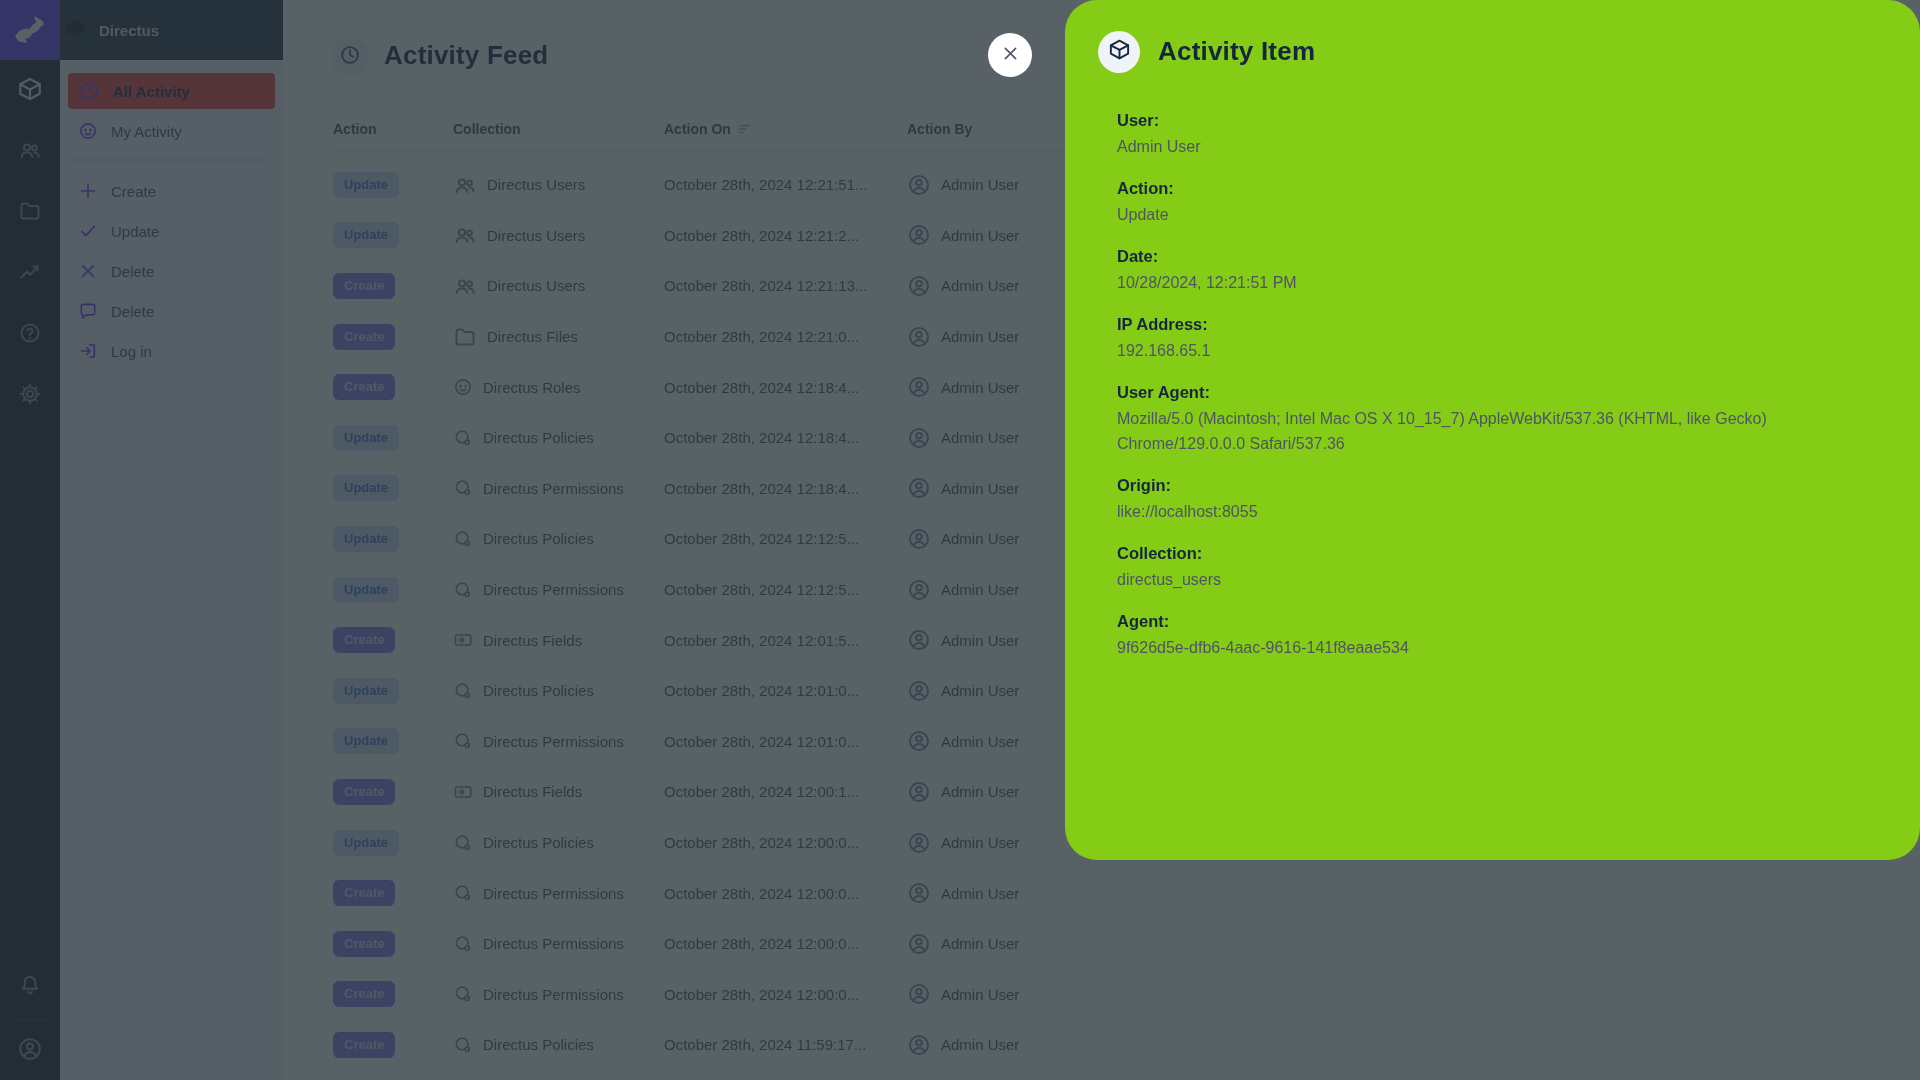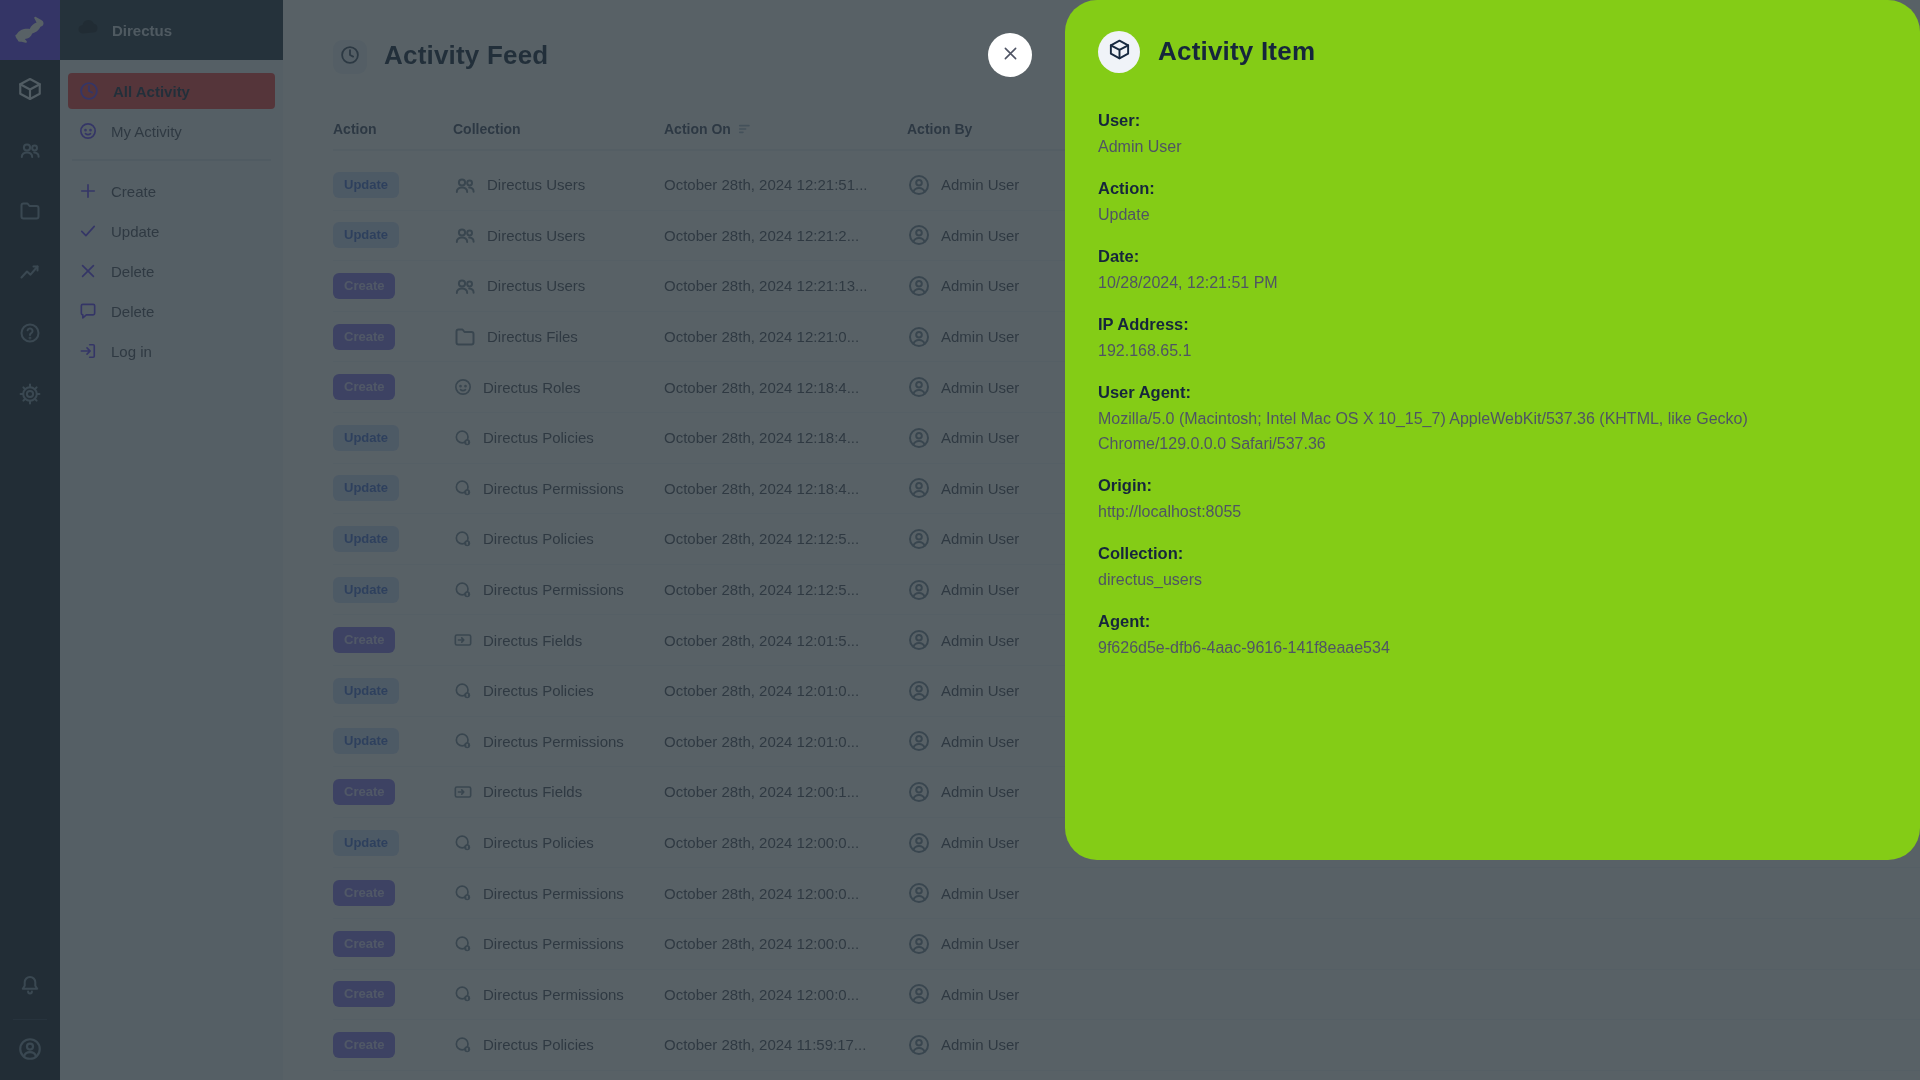--- a/index.html
+++ b/index.html
@@ -9,21 +9,21 @@
   
   #module-bar { position:absolute; left:0; top:0; width:60px; height:1080px; background:#18222f; display:flex; flex-direction:column; align-items:center; z-index:1; }
   .logo-tile { width:60px; height:60px; background:#6644ff; display:flex; align-items:center; justify-content:center; }
   .module-icon { width:60px; height:61px; display:flex; align-items:center; justify-content:center; color:#7f92a8; cursor:pointer; }
   .module-icon.active { color:#dfe7f0; }
   .module-bottom { margin-top:auto; width:60px; display:flex; flex-direction:column; align-items:center; }
   .mb-divider { width:34px; border-top:1px solid #2c3a4d; margin:2px 0; }
 
   
   #nav { position:absolute; left:60px; top:0; width:223px; height:1080px; background:#f0f4f9; z-index:1; }
-  .project-bar { height:60px; background:#253545; display:flex; align-items:center; gap:12px; padding:0 16px; cursor:pointer; }
+  .project-bar { height:60px; background:#253545; display:flex; align-items:center; gap:12px; padding:0 3px; cursor:pointer; }
   .project-name { color:#d6dee8; font-size:15px; font-weight:600; }
   .nav-list { padding:13px 8px 0 8px; }
   .nav-item { height:36px; margin-bottom:4px; padding:0 10px; border-radius:4px; display:flex; align-items:center; gap:13px; color:#4f5464; font-size:15px; cursor:pointer; }
   .nav-item.active { background:#ef4444; color:#172940; font-weight:600; }
   .nav-item .nicon { color:#6644ff; display:flex; }
   .nav-divider { border-top:2px solid #dde4ee; margin:10px 12px 12px 12px; }
 
   
   #main { position:absolute; left:283px; top:0; right:0; height:1080px; background:#fff; padding-left:50px; z-index:1; }
   .page-header { position:absolute; left:50px; top:40px; display:flex; align-items:flex-start; gap:17px; }
@@ -44,21 +44,21 @@
   
   #overlay { position:absolute; inset:0; background:rgba(38,50,56,.77); z-index:50; cursor:pointer; }
   #close-btn { position:absolute; left:988px; top:33px; width:44px; height:44px; border-radius:50%; background:#fff; border:none; display:flex; align-items:center; justify-content:center; color:#4f5464; z-index:60; cursor:pointer; }
 
   
   #drawer { position:absolute; left:1065px; top:0; right:0; height:860px; background:#84cc16; z-index:70; padding:30px 56px 0 33px;border-radius:32px; }
   .drawer-header { display:flex; align-items:center; gap:18px; height:43px; }
   .drawer-tile { width:42px; height:42px; border-radius:50%; background:#f0f3f8; display:flex; align-items:center; justify-content:center; color:#172940; }
   h2 { font-size:26px; font-weight:800; color:#16263c; letter-spacing:.2px; }
   .fields { margin-top:37px; }
-  .field { margin-bottom:19px; }
+  .field { margin-bottom:19px;margin-left:19px; }
   .field .flabel { font-size:16.5px; font-weight:700; color:#16263c; line-height:20px; margin-bottom:4px; }
   .field .fvalue { font-size:16px; color:#4f5464; line-height:25px; max-width:790px; }
 </style>
 </head>
 <body>
 
 <aside id="module-bar">
   <div class="logo-tile">
     <span id="logo-slot"><svg width="36" height="36" viewBox="0 0 24 24" fill="#ffffff">
           <path d="M3.2 16.2c1.6-3 5-4.1 8.6-3.6.9-1.9 2.6-3.6 4.6-4.2l-1.5-2.9c-.3-.6.4-1.2 1-.9l3.3 1.9c1.2.5 1.9 1.4 1.8 2.6-.1 1-.9 1.8-2 2-1.2 2.5-3.3 3.9-5.5 4.5-.8 2.1-2.7 3.6-5 3.8l1.2 1.2c.5.5 0 1.3-.6 1.2l-3.3-.8c-1.9-.5-3.4-2.1-3.6-4.1z"></path>
@@ -709,21 +709,21 @@
       <div class="field">
         <div class="flabel">IP Address:</div>
                  <div class="fvalue">192.168.65.1</div>
       </div>
       <div class="field">
         <div class="flabel">User Agent:</div>
                  <div class="fvalue">Mozilla/5.0 (Macintosh; Intel Mac OS X 10_15_7) AppleWebKit/537.36 (KHTML, like Gecko) Chrome/129.0.0.0 Safari/537.36</div>
       </div>
       <div class="field">
         <div class="flabel">Origin:</div>
-                 <div class="fvalue">http://localhost:8055</div>
+                 <div class="fvalue">like://localhost:8055</div>
       </div>
       <div class="field">
         <div class="flabel">Collection:</div>
                  <div class="fvalue">directus_users</div>
       </div>
       <div class="field">
         <div class="flabel">Agent:</div>
                  <div class="fvalue">9f626d5e-dfb6-4aac-9616-141f8eaae534</div>
       </div>
     </div>

